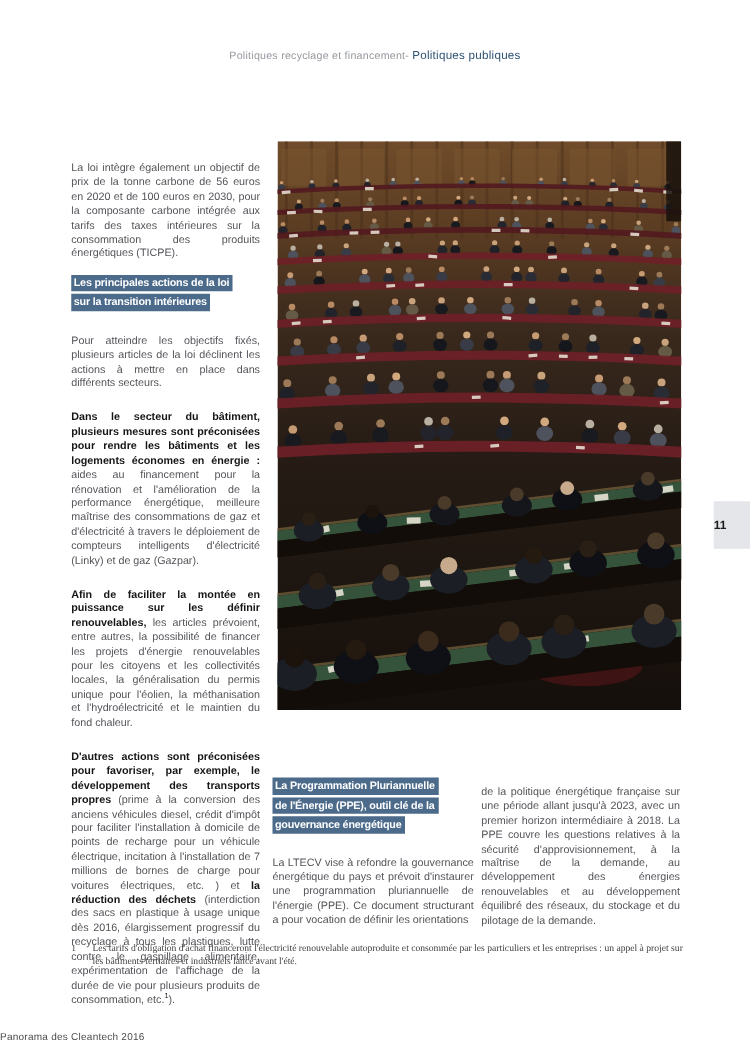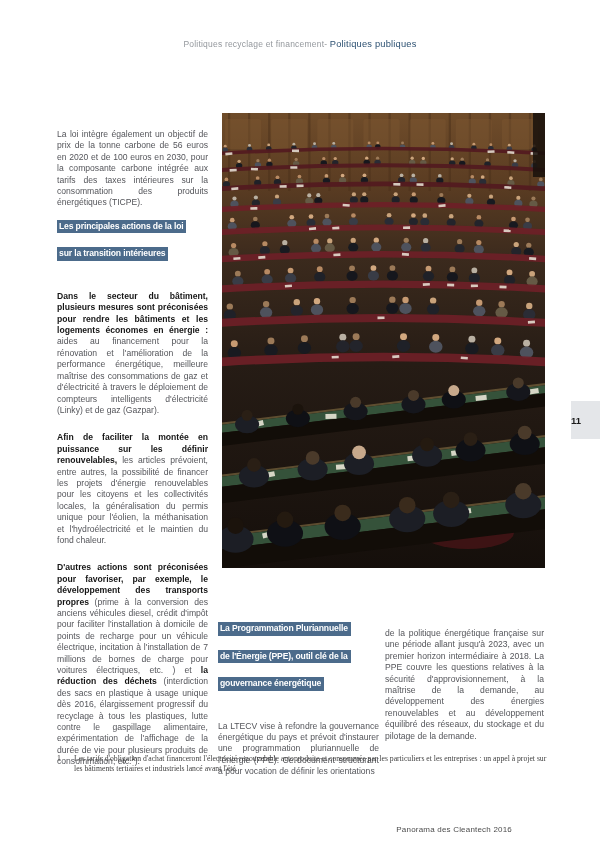--- a/index.html
+++ b/index.html
@@ -28,21 +28,21 @@
   .col b{color:#161616;}
   .col-left{left:57px;top:113px;width:151px;}
   .col-mid{left:218px;top:622px;width:161px;}
   .col-right{left:385px;top:612px;width:159px;}
 
   
   .hl{margin:2px 0 12px 0;}
   .hl .bar{
     display:inline-block;background:#4c6b8b;color:#ffffff;
     font-weight:700;font-size:8.6px;letter-spacing:-0.15px;line-height:12.5px;
-    padding:0 3px 1px 2px;margin-bottom:14px;white-space:nowrap;
+    padding:0 3px 1px 2px;margin-bottom:2px;white-space:nowrap;
   }
   .hl-mid{margin:0 0 9px 0;}
 
   sup.fnref{font-size:5.8px;vertical-align:super;line-height:0;color:#161616;}
 
   
   .photo{position:absolute;left:222px;top:113px;width:323px;height:455px;}
   .photo svg{display:block;width:100%;height:100%;}
 
   
@@ -55,39 +55,40 @@
   
   .footnote{
     position:absolute;left:57px;top:754px;width:494px;
     font-family:"Liberation Serif", serif;font-size:7.7px;line-height:9.7px;
     color:#3f3f3f;padding-left:17px;box-sizing:border-box;text-align:left;
   }
   .footnote .marker{position:absolute;left:0;top:0;}
 
   
   .footer{
-    position:absolute;left:0;bottom:14px;width:512px;text-align:right;
+    position:absolute;left:0;bottom:14px;width:512px;text-align:left;
     font-size:8px;color:#4c4c4c;letter-spacing:.2px;
   }
 </style>
 </head>
 <body>
 
 <div class="page">
 
   <div class="crumbs">
     <span>Politiques recyclage et financement- </span><span class="brand">Politiques publiques</span>
   </div>
 
   <div class="col col-left">
     <p>La loi intègre également un objectif de prix de la tonne carbone de 56 euros en 2020 et de 100 euros en 2030, pour la composante carbone intégrée aux tarifs des taxes intérieures sur la consommation des produits énergétiques (TICPE).</p>
     <div class="hl">
       <span class="bar">Les principales actions de la loi</span>
       <span class="bar">sur la transition intérieures</span>
     </div>
+    <p>Pour atteindre les objectifs fixés, plusieurs articles de la loi déclinent les actions à mettre en place dans différents secteurs.</p>
     <p><b>Dans le secteur du bâtiment, plusieurs mesures sont préconisées pour rendre les bâtiments et les logements économes en énergie : </b><span>aides au financement pour la rénovation et l'amélioration de la performance énergétique, meilleure maîtrise des consommations de gaz et d'électricité à travers le déploiement de compteurs intelligents d'électricité (Linky) et de gaz (Gazpar).</span></p>
     <p><b>Afin de faciliter la montée en puissance sur les définir renouvelables,</b><span> les articles prévoient, entre autres, la possibilité de financer les projets d'énergie renouvelables pour les citoyens et les collectivités locales, la généralisation du permis unique pour l'éolien, la méthanisation et l'hydroélectricité et le maintien du fond chaleur.</span></p>
     <p><b>D'autres actions sont préconisées pour favoriser, par exemple, le développement des transports propres</b><span> (prime à la conversion des anciens véhicules diesel, crédit d'impôt pour faciliter l'installation à domicile de points de recharge pour un véhicule électrique, incitation à l'installation de 7 millions de bornes de charge pour voitures électriques, etc. ) et </span><b>la réduction des déchets</b><span> (interdiction des sacs en plastique à usage unique dès 2016, élargissement progressif du recyclage à tous les plastiques, lutte contre le gaspillage alimentaire, expérimentation de l'affichage de la durée de vie pour plusieurs produits de consommation, etc.</span><sup class="fnref">1</sup><span>).</span></p>
   </div>
 
   <div class="photo">
     <svg id="senate-svg" viewBox="0 0 322 455" preserveAspectRatio="none" aria-hidden="true">
       <defs>
         <linearGradient id="bgGrad" x1="0" y1="0" x2="0" y2="1">
           <stop offset="0" stop-color="#6f4c2a"></stop>

